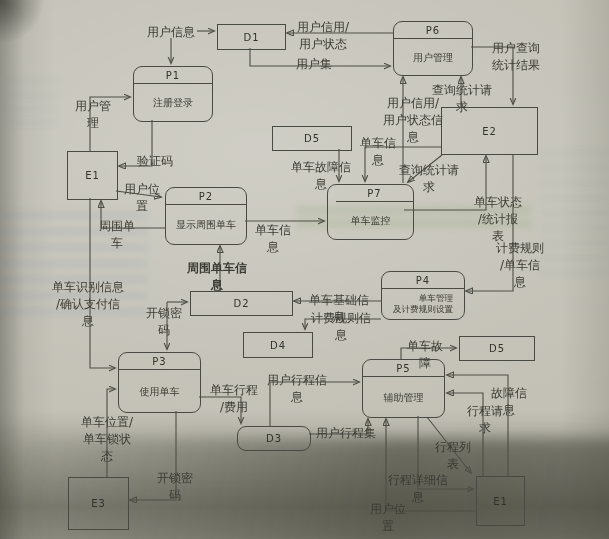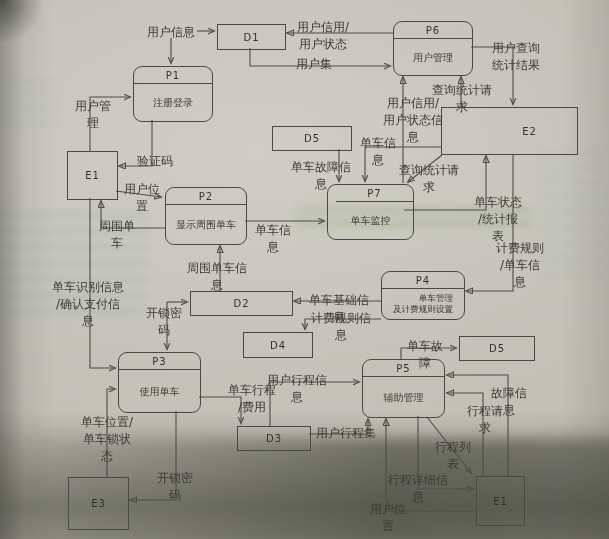--- a/index.html
+++ b/index.html
@@ -44,48 +44,48 @@
   #p2{left:165px;top:187px;width:80px;height:56px;}
   #p3{left:118px;top:352px;width:81px;height:59px;}
   #p4{left:381px;top:271px;width:82px;height:47px;}
   #p4 .pname{font-size:8.6px;}
   #p5{left:362px;top:359px;width:81px;height:57px;}
   #p6{left:393px;top:21px;width:78px;height:53px;}
   #p7{left:327px;top:184px;width:77px;height:54px;padding-left:8px;}
   
   #d1{left:217px;top:24px;width:67px;height:24px;}
   #d2{left:190px;top:291px;width:101px;height:23px;}
-  #d3{left:237px;top:426px;width:72px;height:23px;}
+  #d3{left:237px;top:426px;width:72px;height:23px;border-radius:9px;}
   #d4{left:243px;top:332px;width:68px;height:24px;}
   #d5a{left:272px;top:126px;width:78px;height:23px;}
   #d5b{left:459px;top:336px;width:74px;height:23px;}
   
   #e1a{left:67px;top:151px;width:49px;height:47px;}
-  #e2{left:441px;top:107px;width:95px;height:46px;padding-left:40px;}
+  #e2{left:441px;top:107px;width:95px;height:46px;}
   #e3{left:68px;top:477px;width:59px;height:51px;}
   #e1b{left:476px;top:476px;width:47px;height:48px;}
 
   
   #l-user-info{left:146px;top:24px;width:50px;}
   #l-credit-status{left:296px;top:19px;width:54px;}
   #l-user-set{left:294px;top:56px;width:40px;}
   #l-query-result{left:491px;top:40px;width:50px;}
   #l-qreq-top{left:429px;top:82px;width:66px;}
   #l-credit-status-info{left:381px;top:95px;width:64px;}
   #l-bike-info-e2{left:356px;top:135px;width:44px;}
   #l-bike-fault-info{left:289px;top:159px;width:64px;}
   #l-qreq-mid{left:397px;top:162px;width:64px;}
   #l-bike-status-report{left:452px;top:194px;width:50px;margin-left:21px;}
   #l-billing-bike{left:495px;top:240px;width:50px;}
   #l-bike-basic{left:308px;top:292px;width:62px;}
   #l-billing-rule{left:310px;top:310px;width:62px;}
-  #l-around-bike-info{left:185px;top:260px;width:64px;}
+  #l-around-bike-info{left:185px;top:260px;width:64px;font-weight:bold;}
   #l-bike-info-p7{left:251px;top:222px;width:44px;}
   #l-unlock-store{left:141px;top:305px;width:46px;}
-  #l-trip-fee{left:210px;top:382px;width:48px;margin-left:18px;}
+  #l-trip-fee{left:210px;top:382px;width:48px;}
   #l-user-trip-info{left:266px;top:372px;width:62px;}
   #l-user-trip-set{left:314px;top:425px;width:64px;}
   #l-user-loc-b{left:365px;top:501px;width:46px;}
   #l-trip-detail{left:386px;top:472px;width:64px;}
   #l-trip-list{left:430px;top:439px;width:46px;}
   #l-trip-req{left:462px;top:403px;width:46px;}
   #l-fault-info{left:486px;top:385px;width:46px;}
   #l-bike-fault{left:402px;top:338px;width:46px;}
   #l-captcha{left:137px;top:153px;width:36px;}
   #l-personal{left:70px;top:98px;width:46px;}

